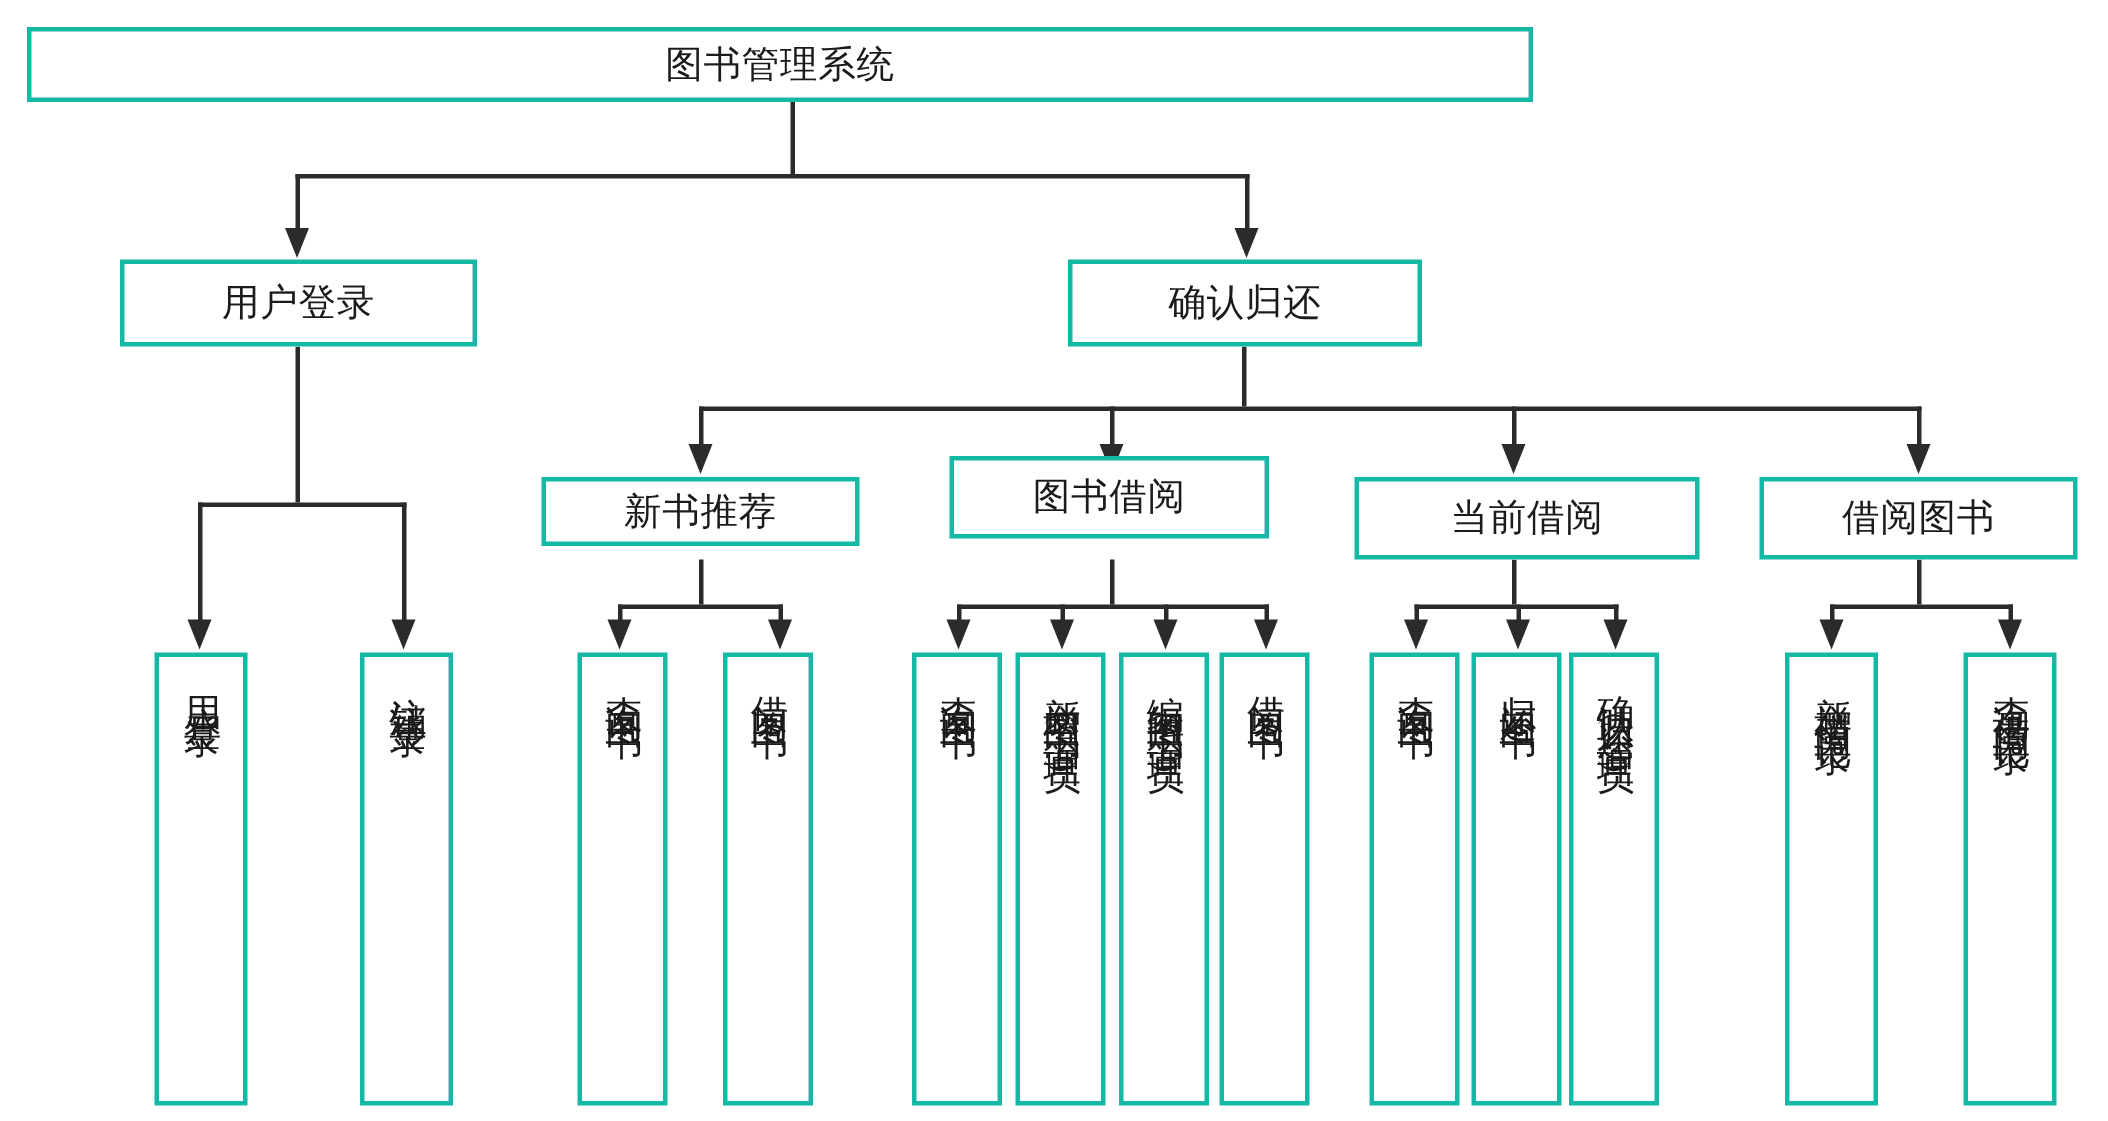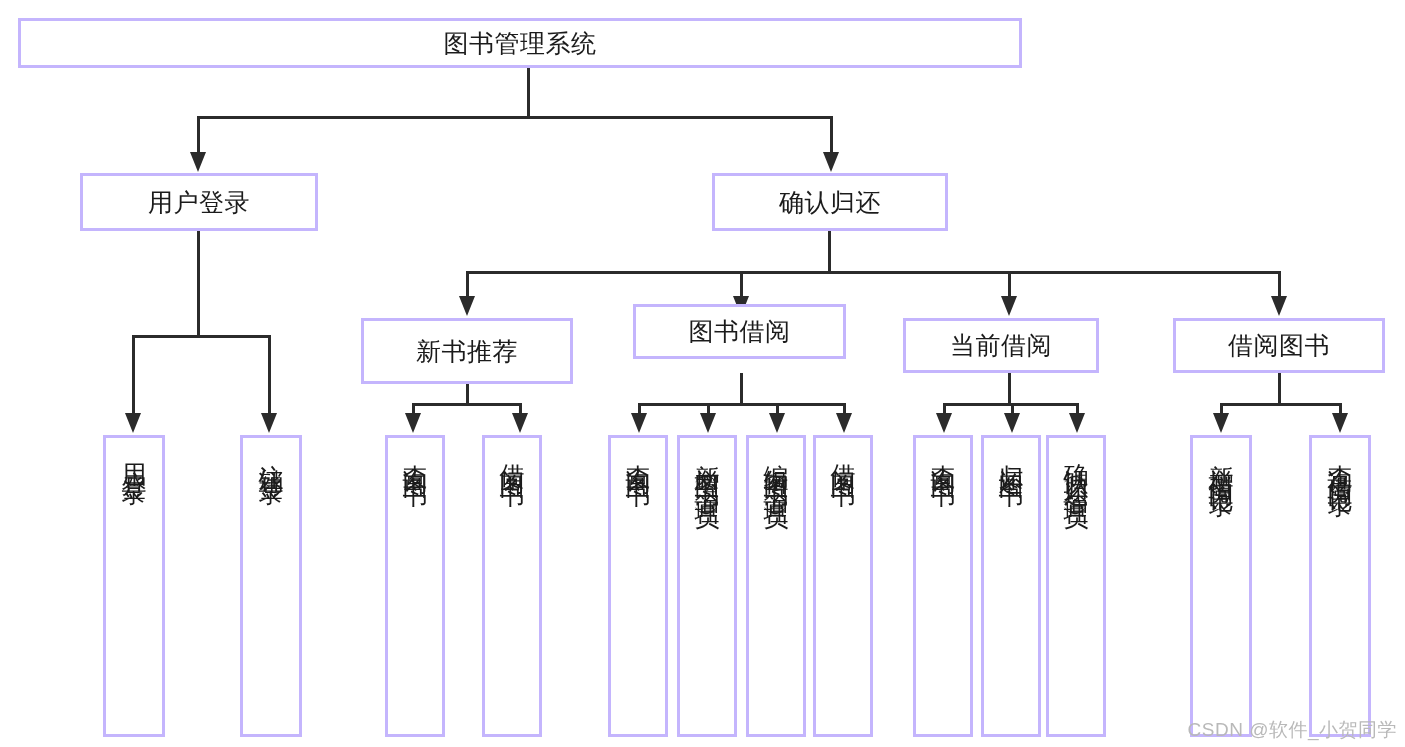--- a/index.html
+++ b/index.html
@@ -10,21 +10,21 @@
     overflow:hidden;
     position:relative;
   }
   #stage{position:absolute;left:0;top:0;width:1405px;height:747px;}
 
   
   .node{
     position:absolute;
     box-sizing:border-box;
     background:#ffffff;
-    border:3px solid #c4b5fd;
+    border:3px solid #14b8a6;
     display:flex;
     align-items:center;
     justify-content:center;
     z-index:3;
   }
   .node .lbl{
     font-size:25px;
     color:#1b1b1b;
     line-height:1.15;
     letter-spacing:0.5px;
@@ -111,27 +111,27 @@
   <div class="ln h" style="left:466px;top:271px;width:815px;"></div>
   <div class="ln v" style="left:466px;top:271px;height:27px;"></div>
   <div class="arrow" style="left:459px;top:296px;"></div>
   <div class="ln v" style="left:740px;top:271px;height:27px;"></div>
   <div class="arrow" style="left:733px;top:296px;"></div>
   <div class="ln v" style="left:1008px;top:271px;height:27px;"></div>
   <div class="arrow" style="left:1001px;top:296px;"></div>
   <div class="ln v" style="left:1278px;top:271px;height:27px;"></div>
   <div class="arrow" style="left:1271px;top:296px;"></div>
 
-  <div class="node" style="left:361px;top:318px;width:212px;height:66px;">
+  <div class="node" style="left:361px;top:318px;width:212px;height:46px;">
     <span class="lbl">新书推荐</span>
   </div>
   <div class="node" style="left:633px;top:304px;width:213px;height:55px;">
     <span class="lbl">图书借阅</span>
   </div>
-  <div class="node" style="left:903px;top:318px;width:196px;height:55px;">
+  <div class="node" style="left:903px;top:318px;width:230px;height:55px;">
     <span class="lbl">当前借阅</span>
   </div>
   <div class="node" style="left:1173px;top:318px;width:212px;height:55px;">
     <span class="lbl">借阅图书</span>
   </div>
 
   <div class="ln v" style="left:466px;top:373px;height:30px;"></div>
   <div class="ln h" style="left:412px;top:403px;width:110px;"></div>
   <div class="ln v" style="left:412px;top:403px;height:12px;"></div>
   <div class="arrow" style="left:405px;top:413px;"></div>
@@ -202,15 +202,14 @@
     <span class="lbl">确认归还（管理员）</span>
   </div>
 
   <div class="node leaf" style="left:1190px;top:435px;width:62px;height:302px;">
     <span class="lbl">新增借阅记录</span>
   </div>
   <div class="node leaf" style="left:1309px;top:435px;width:62px;height:302px;">
     <span class="lbl">查询借阅记录</span>
   </div>
 
-  <div id="watermark">CSDN @软件_小贺同学</div>
 
 </div>
 
 </body></html>

